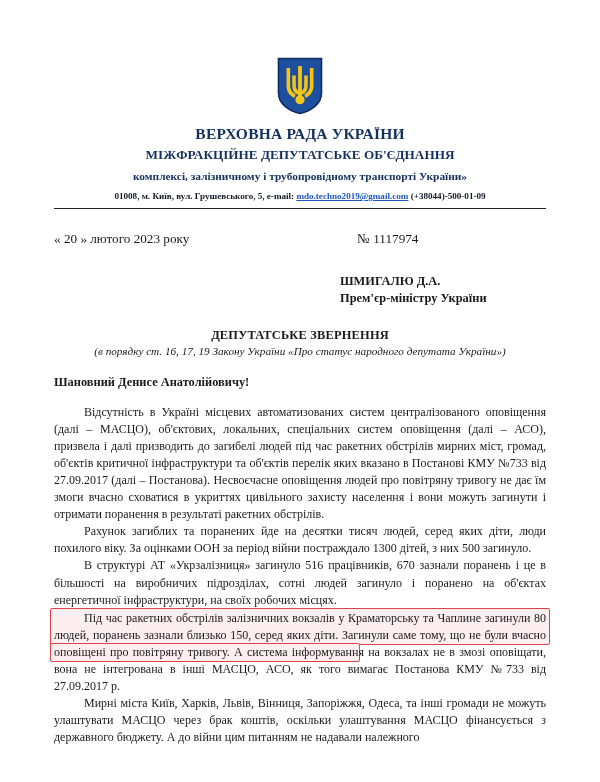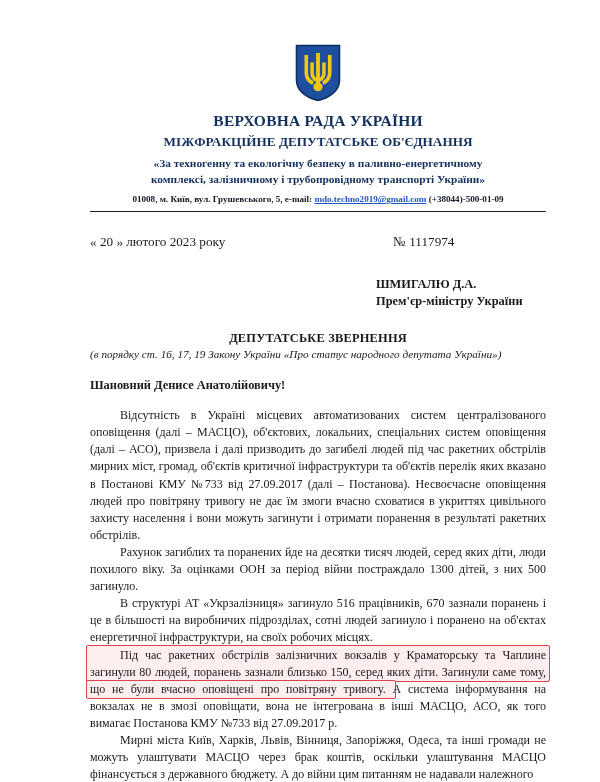--- a/index.html
+++ b/index.html
@@ -11,23 +11,22 @@
   .page {
     position: relative;
     width: 600px;
     height: 782px;
     background: #ffffff;
     overflow: hidden;
     font-family: "Liberation Serif", "DejaVu Serif", serif;
     color: #1a1a1a;
   }
   .sheet {
-    padding: 0 54px;
+    padding: 13px 54px;
     box-sizing: border-box;
-    margin-left: 36px;
   }
 
   
   .emblem-wrap {
     display: flex;
     justify-content: center;
     padding-top: 44px;
   }
   .emblem {
     width: 46px;
@@ -104,20 +103,21 @@
   
   .doc-title {
     text-align: center;
     font-weight: bold;
     font-size: 12.4px;
     margin-top: 22px;
     letter-spacing: .2px;
     font-family: Liberation Serif, serif;
   }
   .doc-basis {
+    text-align: center;
     font-style: italic;
     font-size: 11.2px;
     margin-top: 2px;
   }
   .salutation {
     font-weight: bold;
     font-size: 12.4px;
     margin-top: 18px;
   }
 
@@ -181,21 +181,20 @@
           <path d="M15.3 18.5 h3.5 v10.5 c0 2.6 1.5 4.4 3.2 5.2 v3.9 c-4.3-1.3-6.7-4.6-6.7-9.3 Z"></path>
           <path d="M30.7 18.5 h-3.5 v10.5 c0 2.6-1.5 4.4-3.2 5.2 v3.9 c4.3-1.3 6.7-4.6 6.7-9.3 Z"></path>
           <path d="M23 38.5 c2.8 0 4.6 1.9 4.6 4.3 c0 2.5-1.9 4.4-4.6 4.4 c-2.7 0-4.6-1.9-4.6-4.4 c0-2.4 1.8-4.3 4.6-4.3 Z"></path>
         </g>
       </svg>
     </div>
 
     <div class="lh-title">ВЕРХОВНА РАДА УКРАЇНИ</div>
     <div class="lh-sub">МІЖФРАКЦІЙНЕ ДЕПУТАТСЬКЕ ОБ'ЄДНАННЯ</div>
     <div class="lh-quote">
-      <div>«За техногенну та екологічну безпеку в паливно-енергетичному</div>
       <div>комплексі, залізничному і трубопровідному транспорті України»</div>
     </div>
     <div class="lh-contact"><span>01008, м. Київ, вул. Грушевського, 5, e-mail: </span><a class="mail" href="#">mdo.techno2019@gmail.com</a><span> (+38044)-500-01-09</span></div>
     <hr class="rule">
 
     <div class="date-row">
       <div class="date-left">« 20 » лютого 2023 року</div>
       <div class="date-right">№ 1117974</div>
     </div>
 

